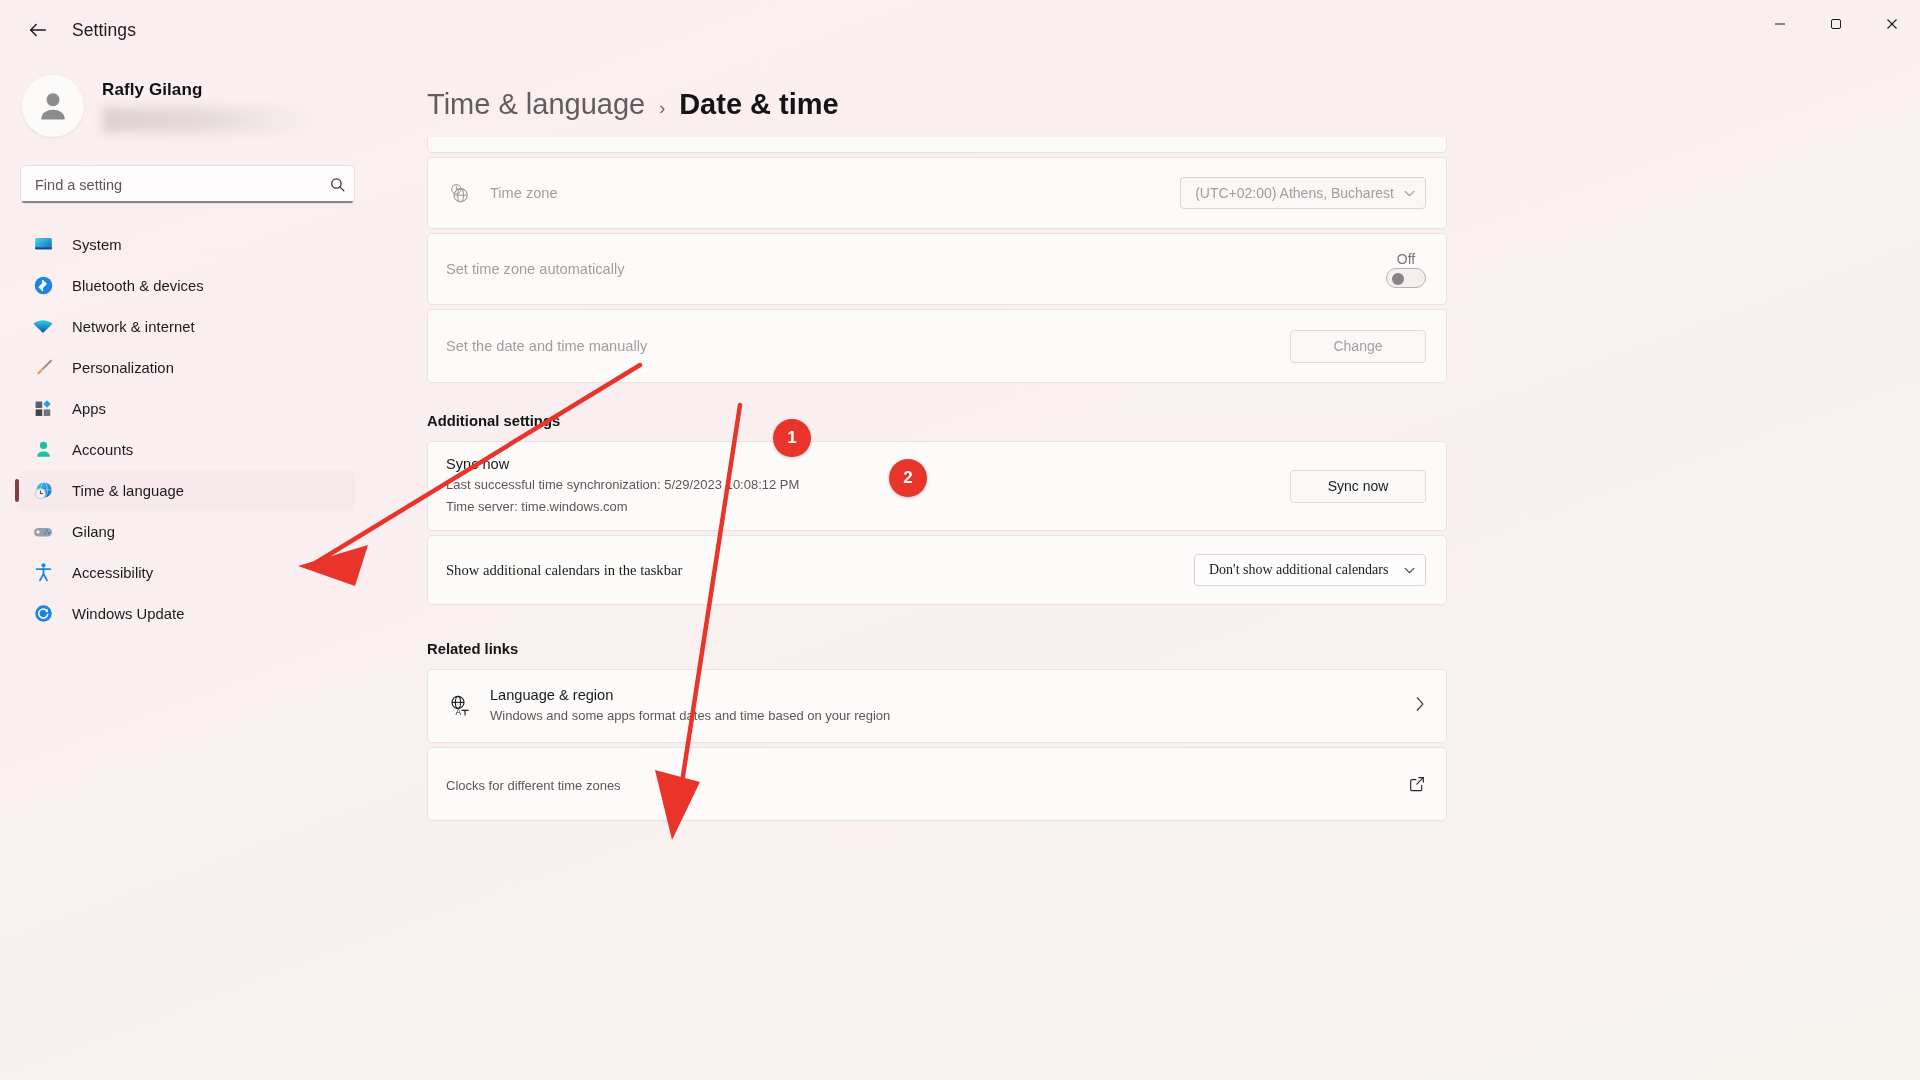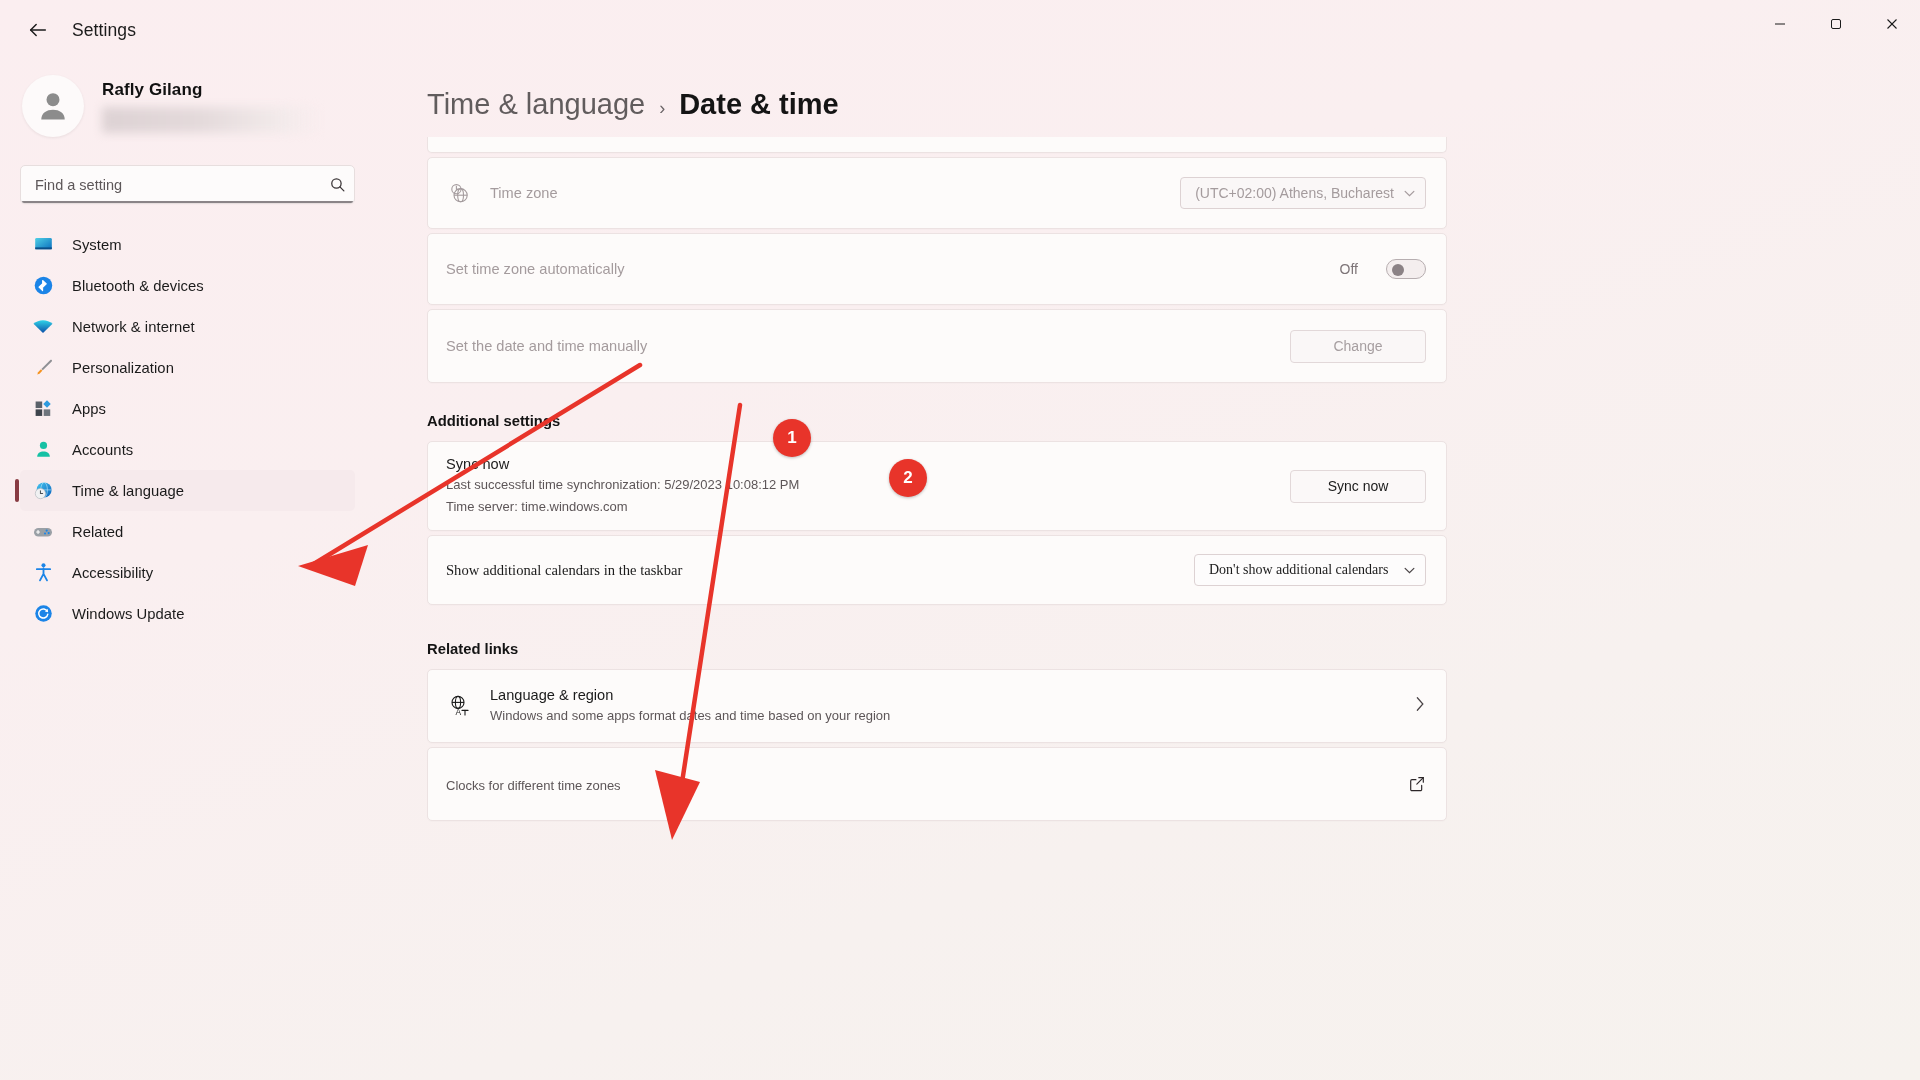--- a/index.html
+++ b/index.html
@@ -134,21 +134,21 @@
 
   .select {
     height: 32px; min-width: 232px; border: 1px solid #ddd2d3; border-radius: 4px;
     background: #fbf8f8; display: flex; align-items: center; justify-content: space-between;
     padding: 0 10px 0 14px; font-size: 14px; color: #3d3739; cursor: pointer; gap: 10px;
   }
   .select.enabled { background: #fdfcfc; color: #1b1b1b; border-color: #ddd2d3; }
   .select.disabled { color: #a49b9d; background: #faf7f7; }
   .chev { font-size: 10px; color: #6e686a; }
 
-  .toggle-wrap { display: flex; align-items: center; gap: 28px; }
+  .toggle-wrap { display: flex; align-items: center; gap: 1px; flex-direction: column; }
   .toggle-label { font-size: 14px; color: #7d7477; }
   .toggle {
     width: 40px; height: 20px; border-radius: 10px;
     border: 1px solid #b7aeb0; background: #f4eeee; position: relative; cursor: pointer;
   }
   .toggle .knob {
     position: absolute; top: 4px; left: 5px; width: 12px; height: 12px;
     border-radius: 50%; background: #8b8285;
   }
 
@@ -344,21 +344,21 @@
         <span class="nav-icon">
           <svg width="22" height="22" viewBox="0 0 24 24">
             <rect x="2.2" y="7.6" width="19.6" height="9.4" rx="4.7" fill="#9aa0a6"></rect>
             <line x1="6.6" y1="10.4" x2="6.6" y2="13.6" stroke="#fff" stroke-width="1.2" stroke-linecap="round"></line>
             <line x1="5" y1="12" x2="8.2" y2="12" stroke="#fff" stroke-width="1.2" stroke-linecap="round"></line>
             <circle cx="16" cy="10.4" r="1.2" fill="#1b84e7"></circle>
             <circle cx="18.2" cy="13.2" r="1.2" fill="#1b84e7"></circle>
             <circle cx="14.2" cy="13.6" r="1.1" fill="#1b84e7"></circle>
           </svg>
         </span>
-        <span class="nav-label">Related</span>
+        <span class="nav-label">Gilang</span>
       </div>
 
       <div class="nav-item">
         <span class="nav-icon">
           <svg width="21" height="21" viewBox="0 0 24 24">
             <circle cx="12" cy="3.8" r="2.3" fill="#1b84e7"></circle>
             <path d="M4.4 8.2h15.2M12 7v7M12 13.6L8 21M12 13.6L16 21" stroke="#1b84e7" stroke-width="2.1" stroke-linecap="round" fill="none"></path>
           </svg>
         </span>
         <span class="nav-label">Accessibility</span>

